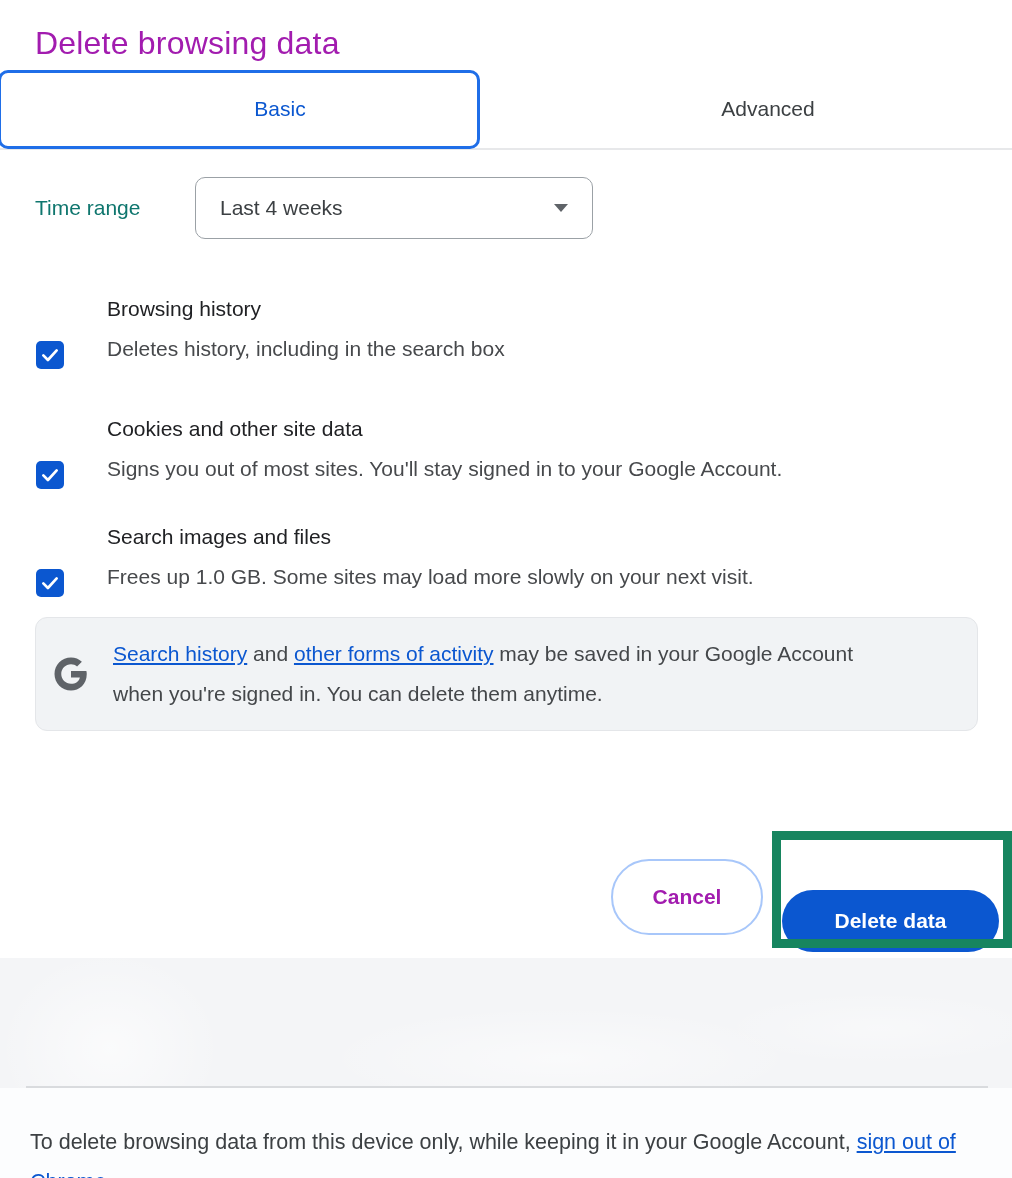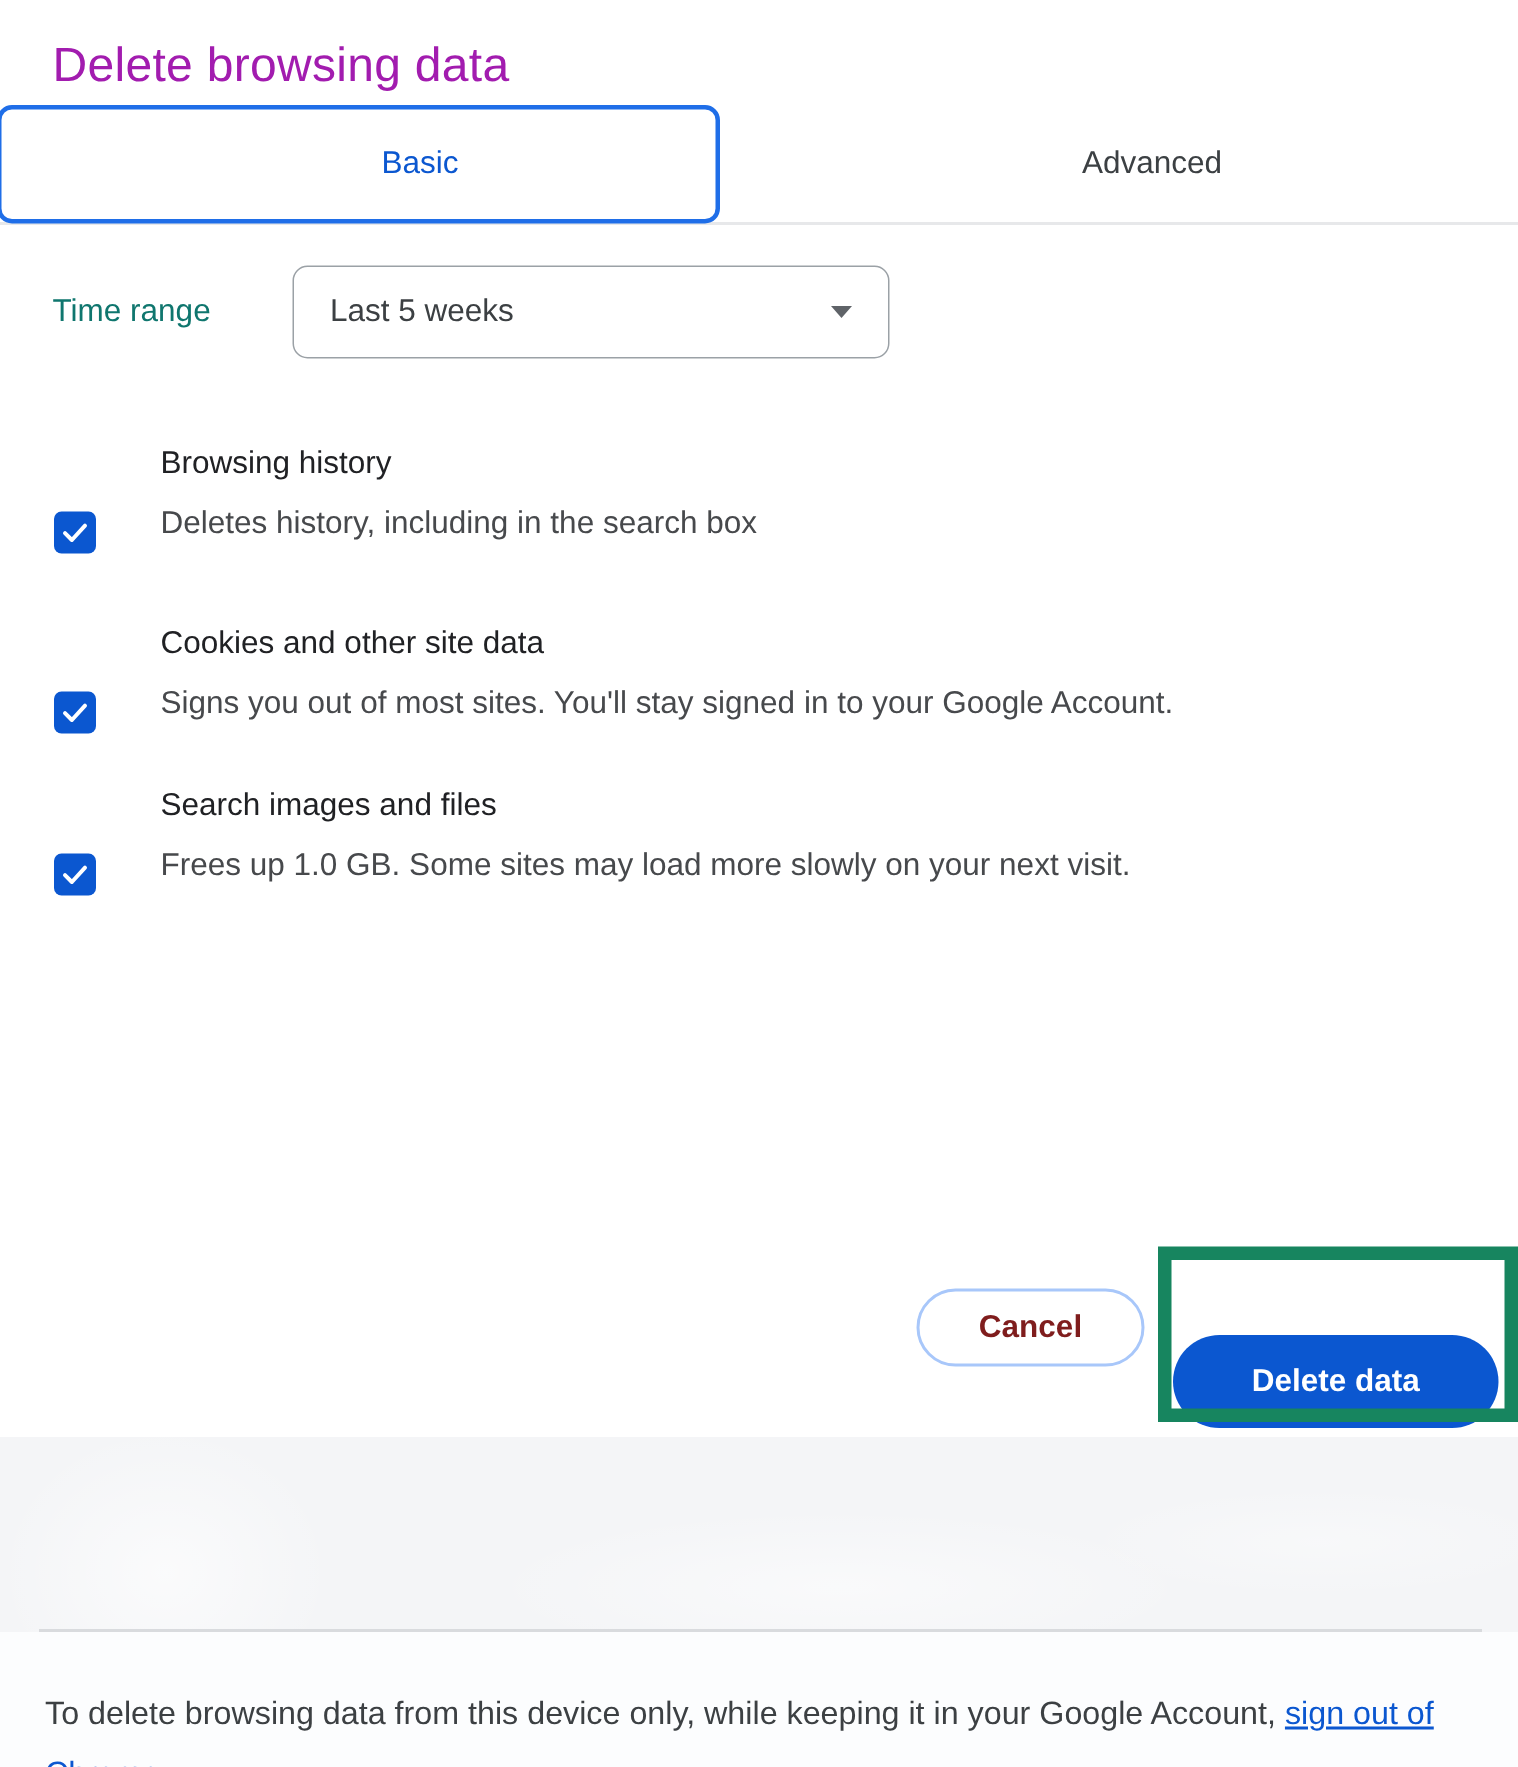--- a/index.html
+++ b/index.html
@@ -123,24 +123,24 @@
   .btn {
     position: absolute;
     display: flex; align-items: center; justify-content: center;
     font-size: 21px; font-weight: 600;
     border-radius: 40px;
     cursor: pointer;
     font-family: "Liberation Sans", sans-serif;
   }
   .btn-cancel {
     left: 611px; top: 833px;
-    width: 152px; height: 52px;
+    width: 152px; height: 76px;
     background: #ffffff;
     border: 2px solid #a8c7fa;
-    color: #7f1d1d;
+    color: #a21caf;
   }
   .btn-delete {
     left: 782px; top: 864px;
     width: 217px; height: 62px;
     background: #0b57d0;
     border: none;
     color: #ffffff;
   }
   .annotation-rect {
     position: absolute;
@@ -191,21 +191,21 @@
       <div class="tab tab-basic">Basic</div>
       <div class="tab tab-advanced">Advanced</div>
       <div class="focus-ring"></div>
     </div>
 
     <div class="dialog-body">
 
       <div class="time-row">
         <div class="time-label">Time range</div>
         <div class="select-box">
-          <span>Last 5 weeks</span>
+          <span>Last 4 weeks</span>
           <span class="caret"></span>
         </div>
       </div>
 
       <div class="check-row r1">
         <div class="checkbox">
           <svg width="20" height="20" viewBox="0 0 24 24">
               <path d="M4 12.5 L9.5 18 L20 6.5" stroke="#ffffff" stroke-width="3.2" fill="none" stroke-linecap="round" stroke-linejoin="round"></path>
             </svg>
         </div>
@@ -232,20 +232,26 @@
           <svg width="20" height="20" viewBox="0 0 24 24">
               <path d="M4 12.5 L9.5 18 L20 6.5" stroke="#ffffff" stroke-width="3.2" fill="none" stroke-linecap="round" stroke-linejoin="round"></path>
             </svg>
         </div>
         <div class="check-text">
           <div class="check-title">Search images and files</div>
           <div class="check-desc">Frees up 1.0 GB. Some sites may load more slowly on your next visit.</div>
         </div>
       </div>
 
+      <div class="notice">
+        <svg class="g-icon" viewBox="0 0 48 48">
+          <path fill="#5f6368" d="M44.5 20H24v8.5h11.8C34.7 33.9 30.1 37 24 37c-7.2 0-13-5.8-13-13s5.8-13 13-13c3.1 0 5.9 1.1 8.1 2.9l6.4-6.4C34.6 4.1 29.6 2 24 2 11.8 2 2 11.8 2 24s9.8 22 22 22c11 0 21-8 21-22 0-1.3-.2-2.7-.5-4z"></path>
+        </svg>
+        <div class="notice-text"><span class="inline-link">Search history</span><span> and </span><span class="inline-link">other forms of activity</span><span> may be saved in your Google Account when you're signed in. You can delete them anytime.</span></div>
+      </div>
 
     </div>
 
     <button class="btn btn-cancel">Cancel</button>
     <button class="btn btn-delete">Delete data</button>
     <div class="annotation-rect"></div>
 
   </div>
 
   <div class="backdrop">

